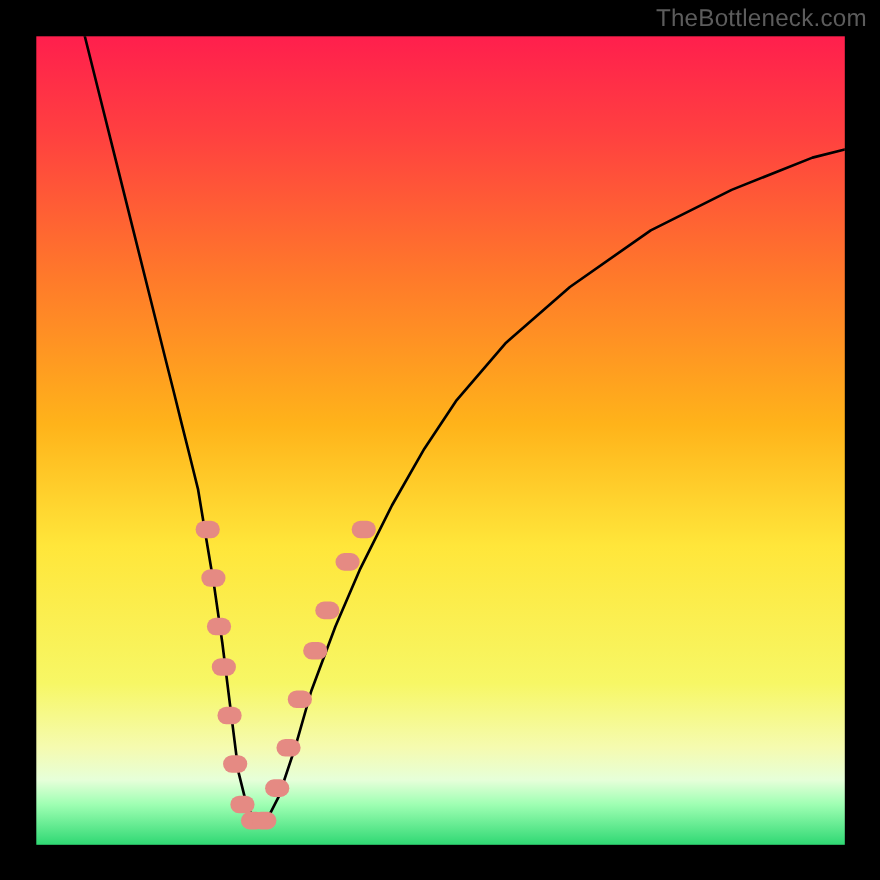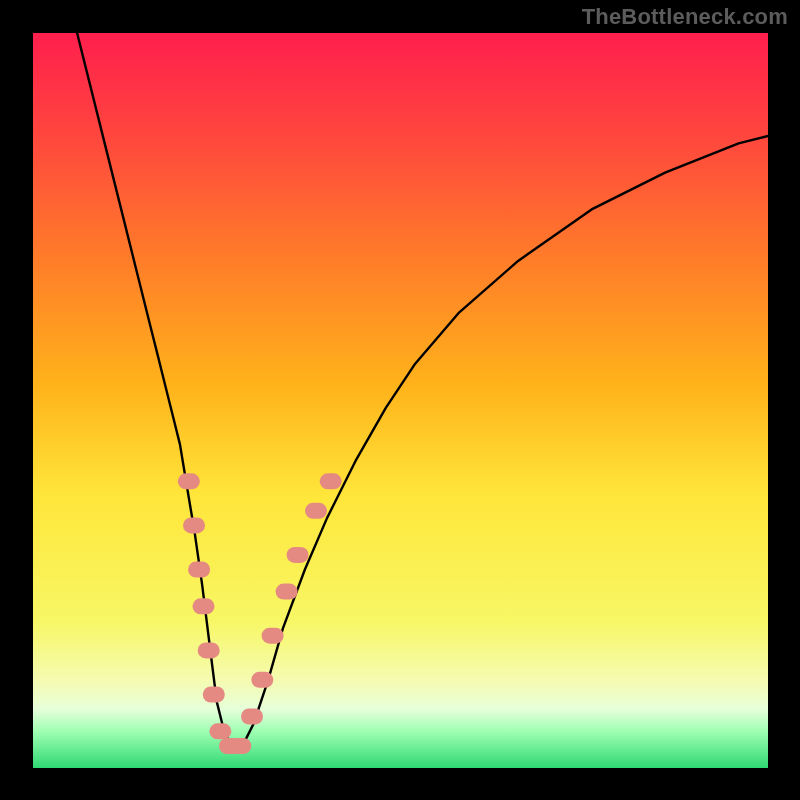--- a/index.html
+++ b/index.html
@@ -37,21 +37,21 @@
       #9fffb3 95%,
       #2fd873 100%
     );
   }
   .watermark {
     position: absolute;
     top: 4px;
     right: 12px;
     font-family: Arial, Helvetica, sans-serif;
     font-size: 22px;
-    font-weight: 700;
+    font-weight: 400;
     color: #5c5c5c;
     letter-spacing: 0.2px;
   }
   svg.curve {
     position: absolute;
     left: 0;
     top: 0;
   }
 </style>
 </head>

